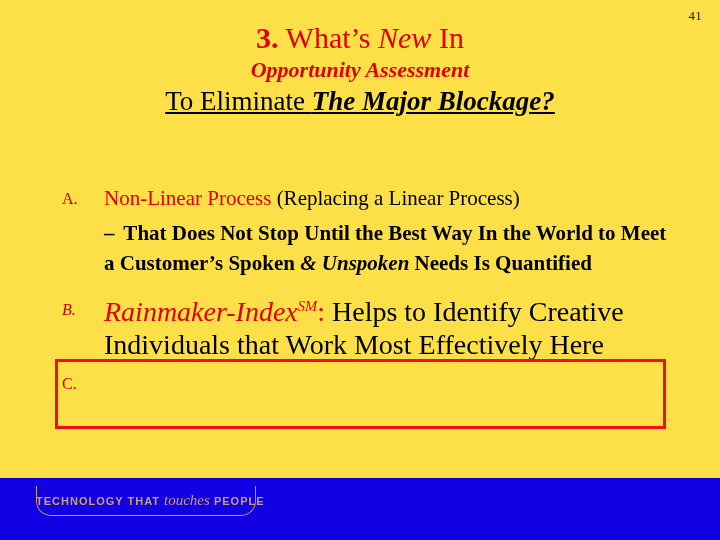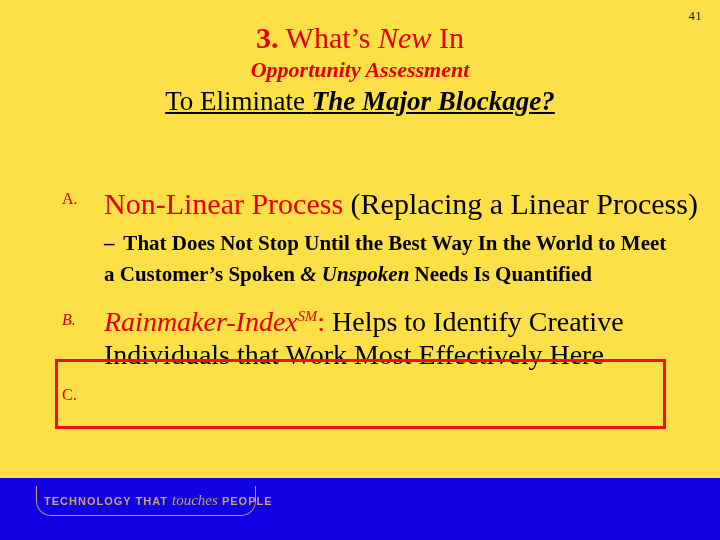--- a/index.html
+++ b/index.html
@@ -122,21 +122,21 @@
     font-weight: bold;
     color: #000000;
     line-height: 1.46;
   }
   .sub-bullet .dash {
     margin-right: 4px;
   }
 
   
   #item-a { margin-bottom: 0; }
-  #item-a .item-body { font-size: 30px; }
+  #item-a .item-body { font-size: 21px; }
 
   
   #item-b {
     margin-top: 17px;
   }
   #item-b .marker { top: 5px; }
 
   
   #item-c {
     margin-top: 9px;
@@ -185,21 +185,20 @@
     left: 0;
     top: 6px;
     width: 220px;
     text-align: center;
     font-family: "Liberation Sans", "DejaVu Sans", sans-serif;
     font-size: 11px;
     font-weight: bold;
     letter-spacing: 1.0px;
     color: #c9a36d;
     white-space: nowrap;
-    padding-left: 8px;
   }
   .tagline-text .touches {
     font-family: "Liberation Serif", "DejaVu Serif", serif;
     font-style: italic;
     font-weight: normal;
     font-size: 15px;
     letter-spacing: 0;
     text-transform: none;
   }
 </style>

